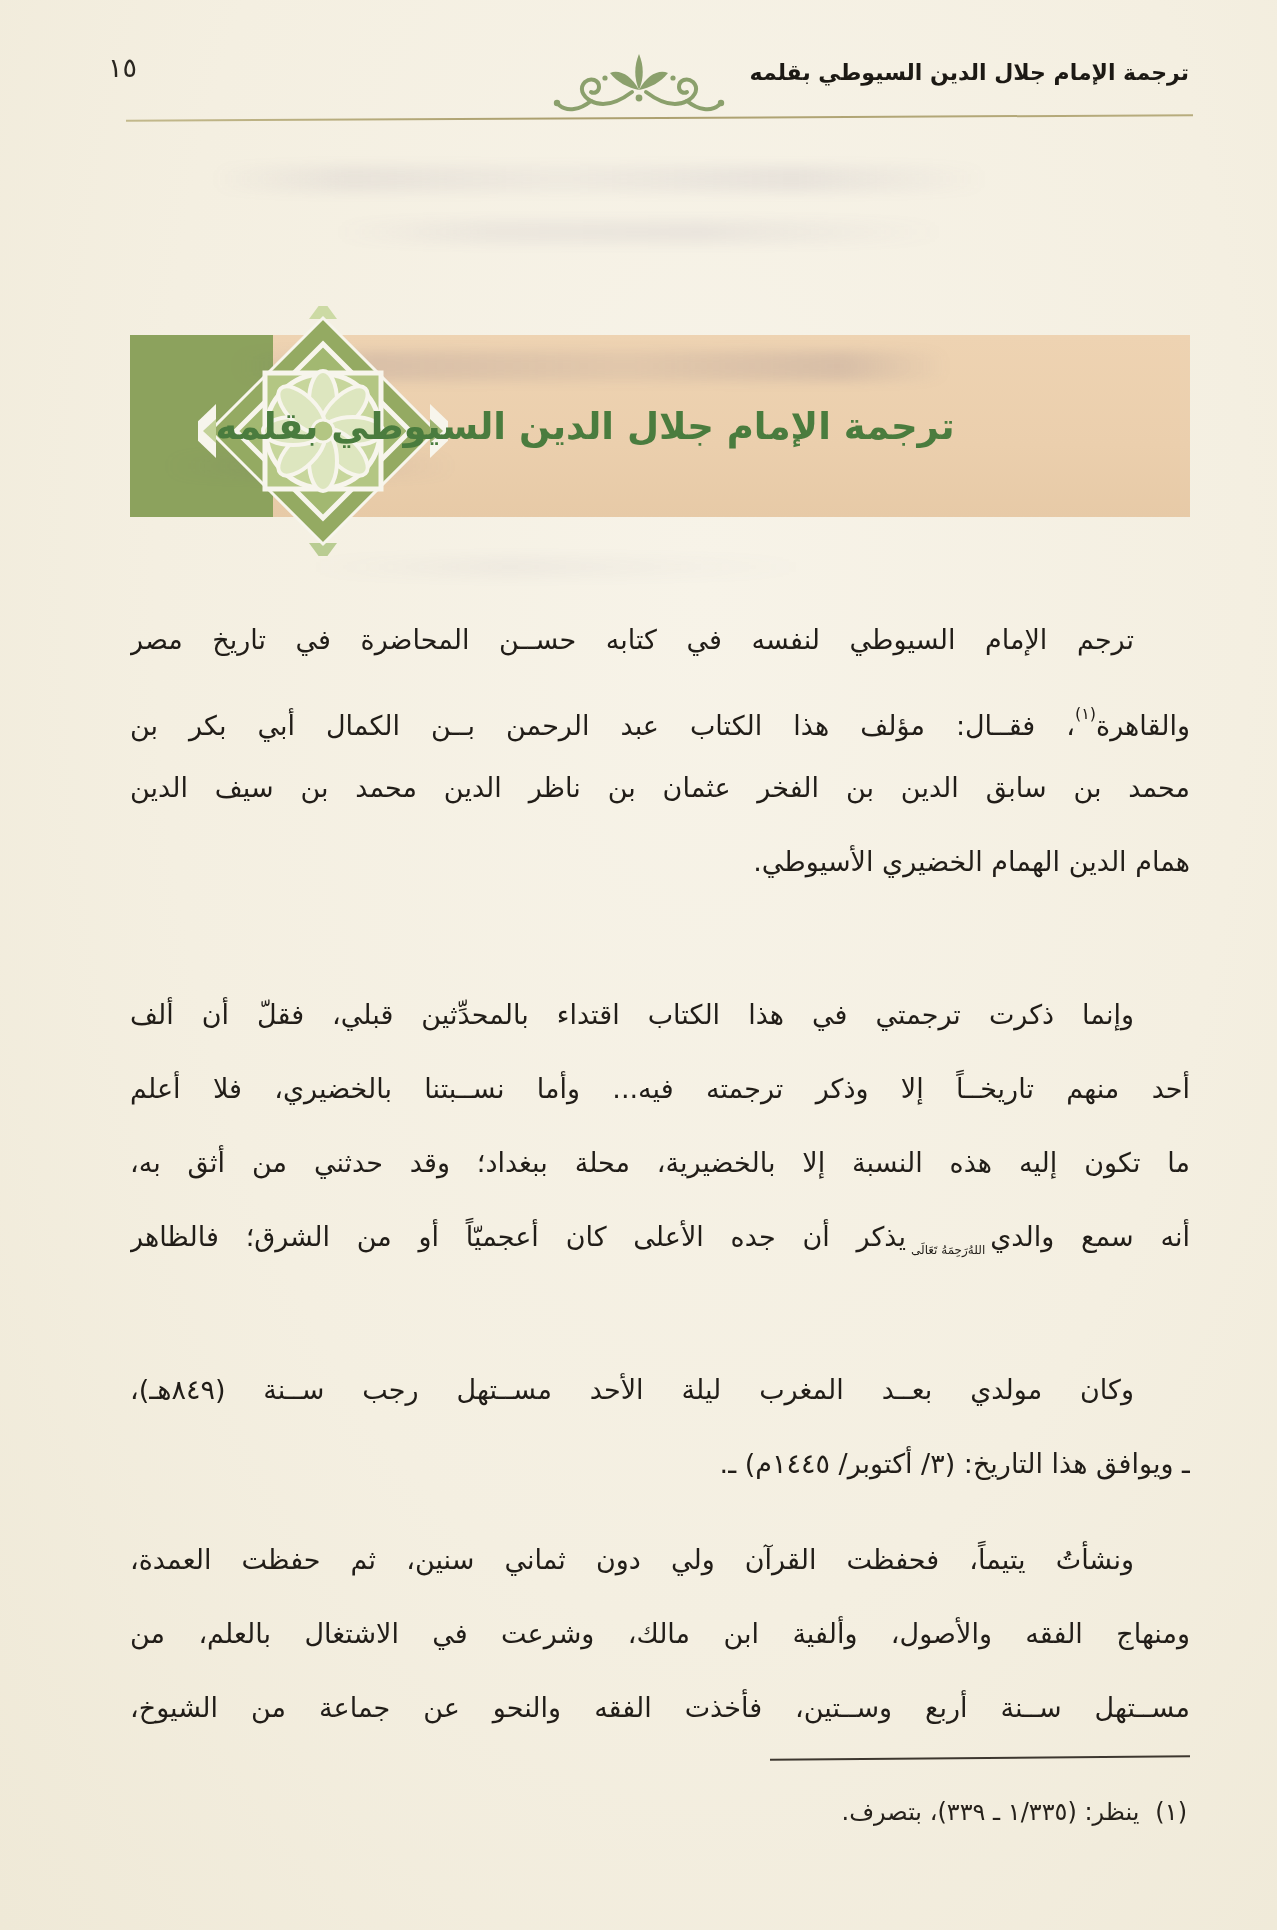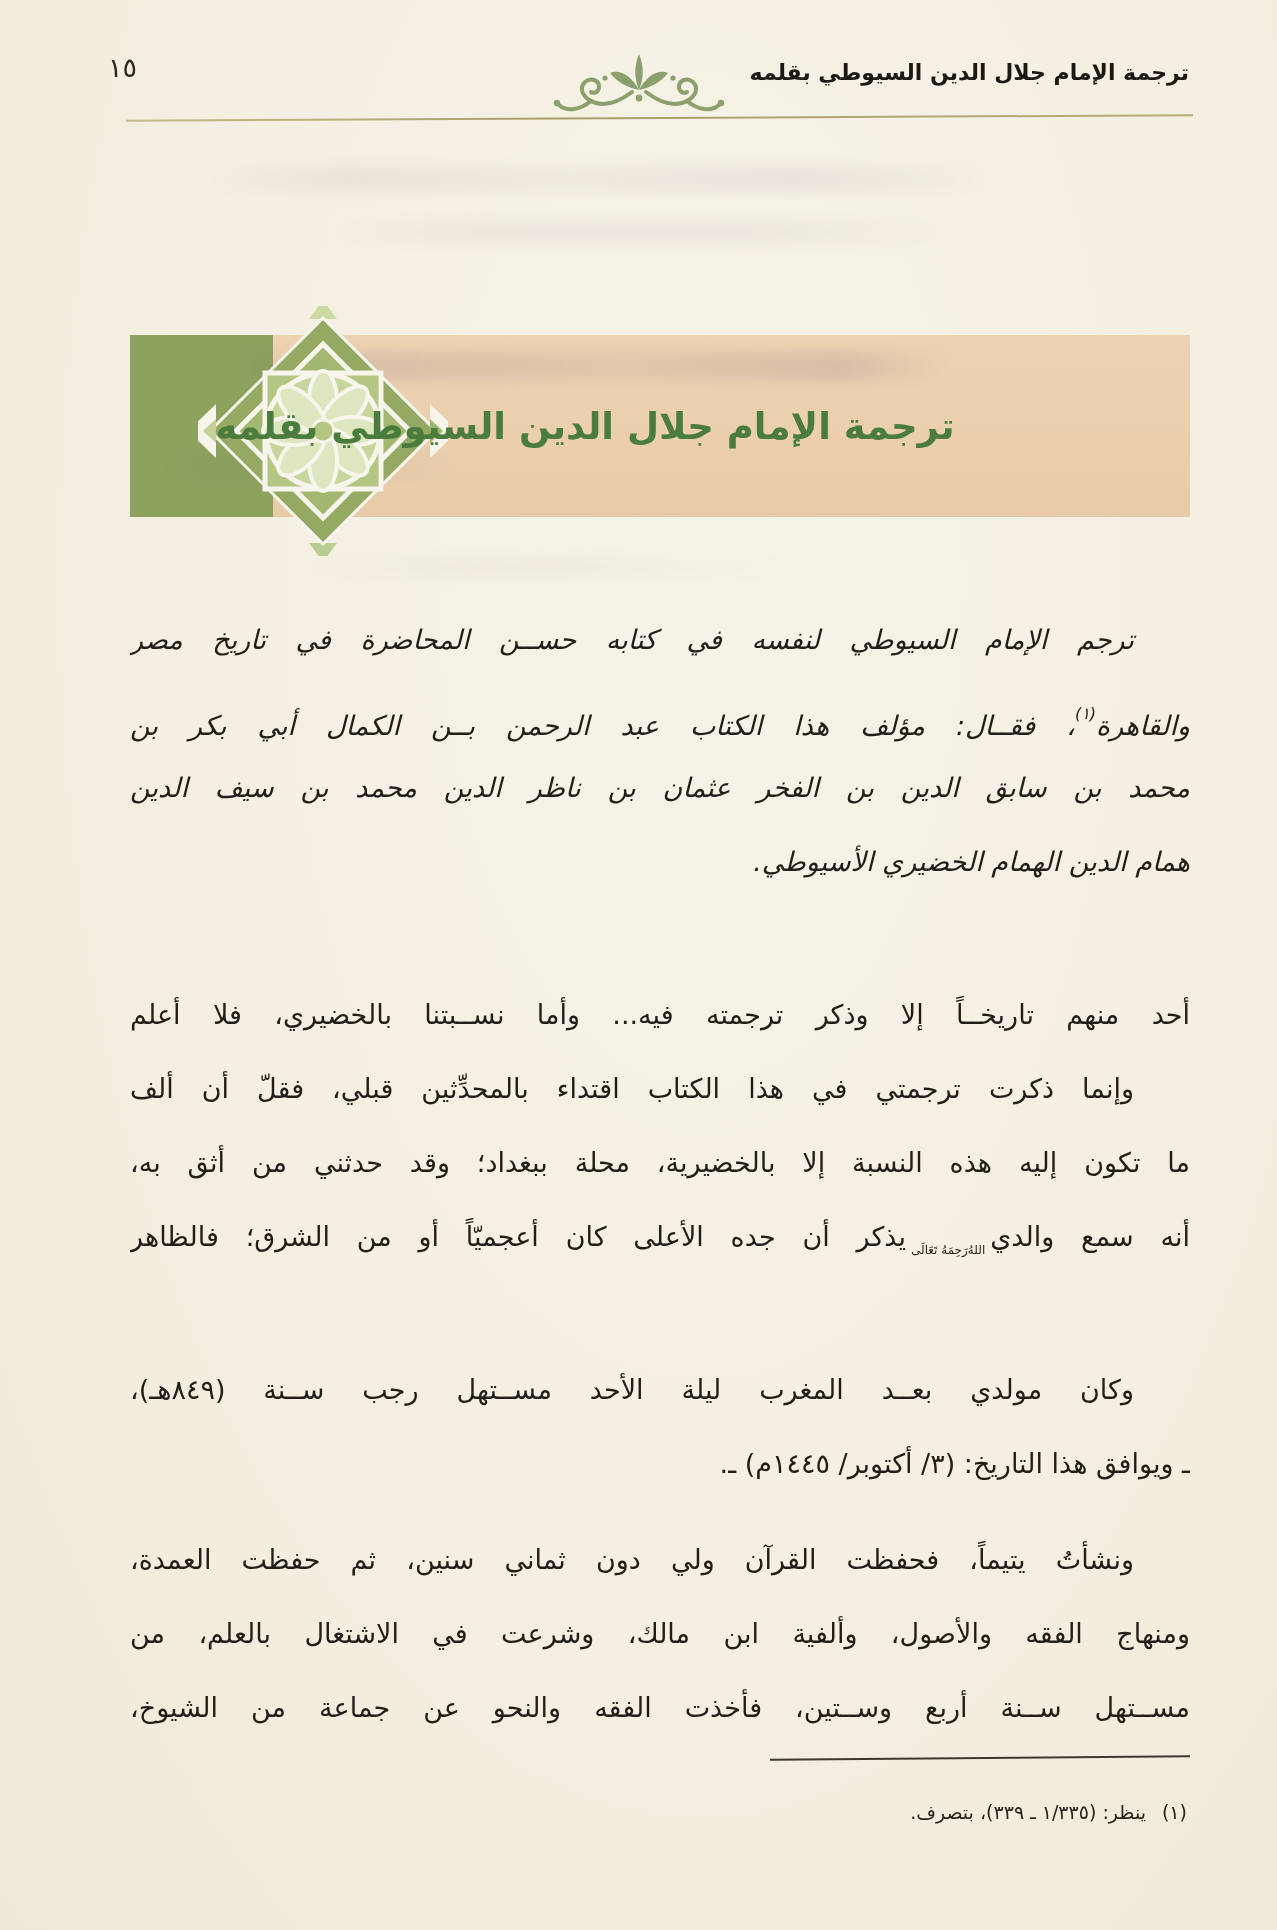--- a/index.html
+++ b/index.html
@@ -41,21 +41,21 @@
   .line{height:74px; line-height:74px; font-size:27px; color:#211d18;
     text-align:justify; text-align-last:justify; overflow:hidden;}
   .line.first{padding-right:56px;}
   .line.last{text-align-last:right;}
   .sup{font-size:16px; vertical-align:16px;}
   .honorific{display:inline-flex; flex-direction:row; align-items:center;
     font-size:12px; line-height:1.15; vertical-align:-8px; margin:0 5px; color:#211d18;}
   
   .footnote-rule{position:absolute; right:87px; top:1757px; width:420px; height:2px;
     background:#3d372f; transform:rotate(-0.5deg);}
-  .footnote{position:absolute; right:90px; top:1786px; font-size:19px; line-height:52px; color:#26211b;text-align:right;}
+  .footnote{position:absolute; right:90px; top:1786px; font-size:24px; line-height:52px; color:#26211b;text-align:right;}
   .footnote .marker{margin-left:16px;}
 </style>
 </head>
 <body>
 
 <div class="page">
 
   <div class="page-number">١٥</div>
   <div class="header-title">ترجمة الإمام جلال الدين السيوطي بقلمه</div>
   <div class="header-rule"></div>
@@ -111,30 +111,30 @@
           <ellipse cx="0" cy="-30" rx="14" ry="30" transform="rotate(225)"></ellipse>
           <ellipse cx="0" cy="-30" rx="14" ry="30" transform="rotate(270)"></ellipse>
           <ellipse cx="0" cy="-30" rx="14" ry="30" transform="rotate(315)"></ellipse>
         </g>
         <circle r="11" fill="#b3c683" stroke="#f7f5ec" stroke-width="3"></circle>
       </svg>
     </div>
     <div class="banner-title">ترجمة الإمام جلال الدين السيوطي بقلمه</div>
   </div>
 
-  <div class="paragraph" style="top:603px;font-style:italic;">
+  <div class="paragraph" style="top:603px;">
     <div class="line first">ترجم الإمام السيوطي لنفسه في كتابه حســن المحاضرة في تاريخ مصر</div>
     <div class="line"><span>والقاهرة</span><span class="sup">(١)</span><span>، فقــال: مؤلف هذا الكتاب عبد الرحمن بــن الكمال أبي بكر بن</span></div>
     <div class="line">محمد بن سابق الدين بن الفخر عثمان بن ناظر الدين محمد بن سيف الدين</div>
     <div class="line last">همام الدين الهمام الخضيري الأسيوطي.</div>
   </div>
 
   <div class="paragraph" style="top:978px;">
+    <div class="line first">وإنما ذكرت ترجمتي في هذا الكتاب اقتداء بالمحدِّثين قبلي، فقلّ أن ألف</div>
     <div class="line">أحد منهم تاريخــاً إلا وذكر ترجمته فيه... وأما نســبتنا بالخضيري، فلا أعلم</div>
-    <div class="line first">وإنما ذكرت ترجمتي في هذا الكتاب اقتداء بالمحدِّثين قبلي، فقلّ أن ألف</div>
     <div class="line">ما تكون إليه هذه النسبة إلا بالخضيرية، محلة ببغداد؛ وقد حدثني من أثق به،</div>
     <div class="line"><span>أنه سمع والدي</span><span class="honorific">
           <span>اللهُ</span>
           <span>رَحِمَهُ تَعَالَى</span>
         </span><span>يذكر أن جده الأعلى كان أعجميّاً أو من الشرق؛ فالظاهر</span></div>
   </div>
 
   <div class="paragraph" style="top:1353px;">
     <div class="line first">وكان مولدي بعــد المغرب ليلة الأحد مســتهل رجب ســنة (٨٤٩هـ)،</div>
     <div class="line last">ـ ويوافق هذا التاريخ: (٣/ أكتوبر/ ١٤٤٥م) ـ.</div>

